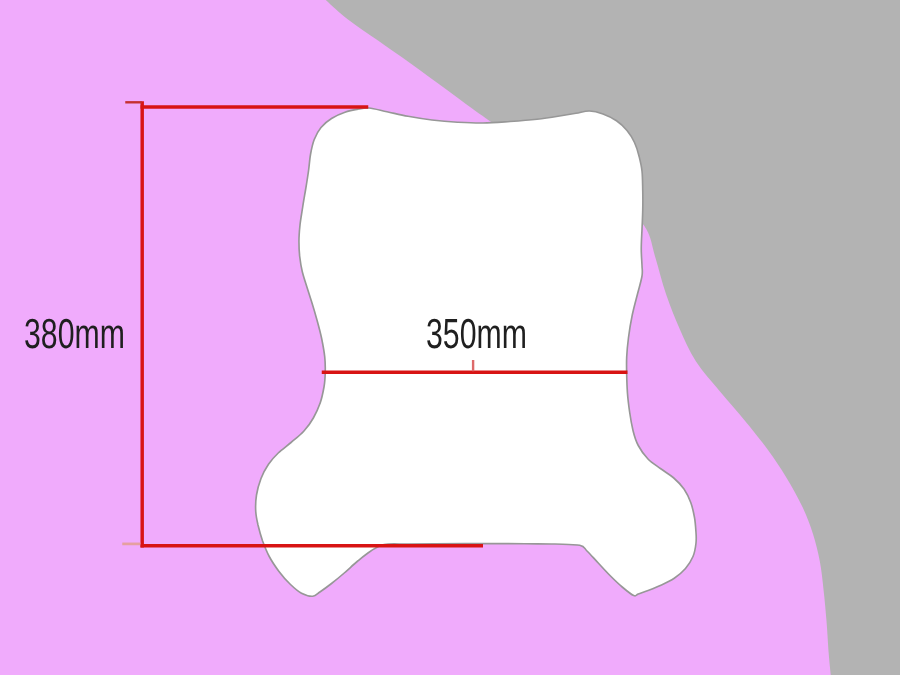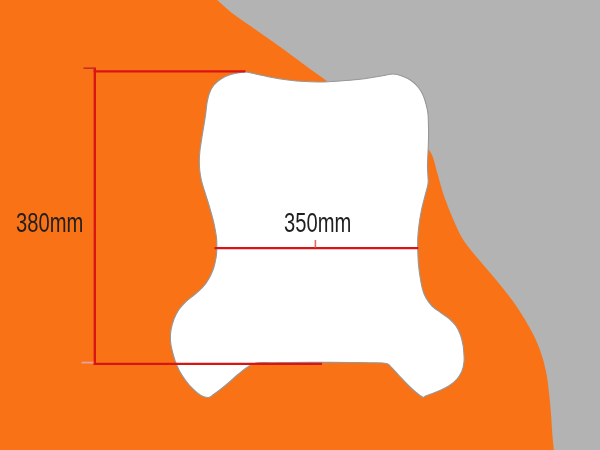--- a/index.html
+++ b/index.html
@@ -1,19 +1,19 @@
 <!DOCTYPE html>
 <html><head>
 <meta charset="utf-8">
 <style>
   html,body{margin:0;padding:0;background:#ffffff;}
   .stage{
     position:relative;
     width:600px;height:450px;
-    background:#f97316;
+    background:#f0abfc;
     overflow:hidden;
     font-family:"Liberation Sans",sans-serif;
   }
   .stage svg{position:absolute;left:0;top:0;display:block;}
   .dim-label{
     position:absolute;
     font-size:28px;
     line-height:1;
     letter-spacing:0;
     white-space:nowrap;

